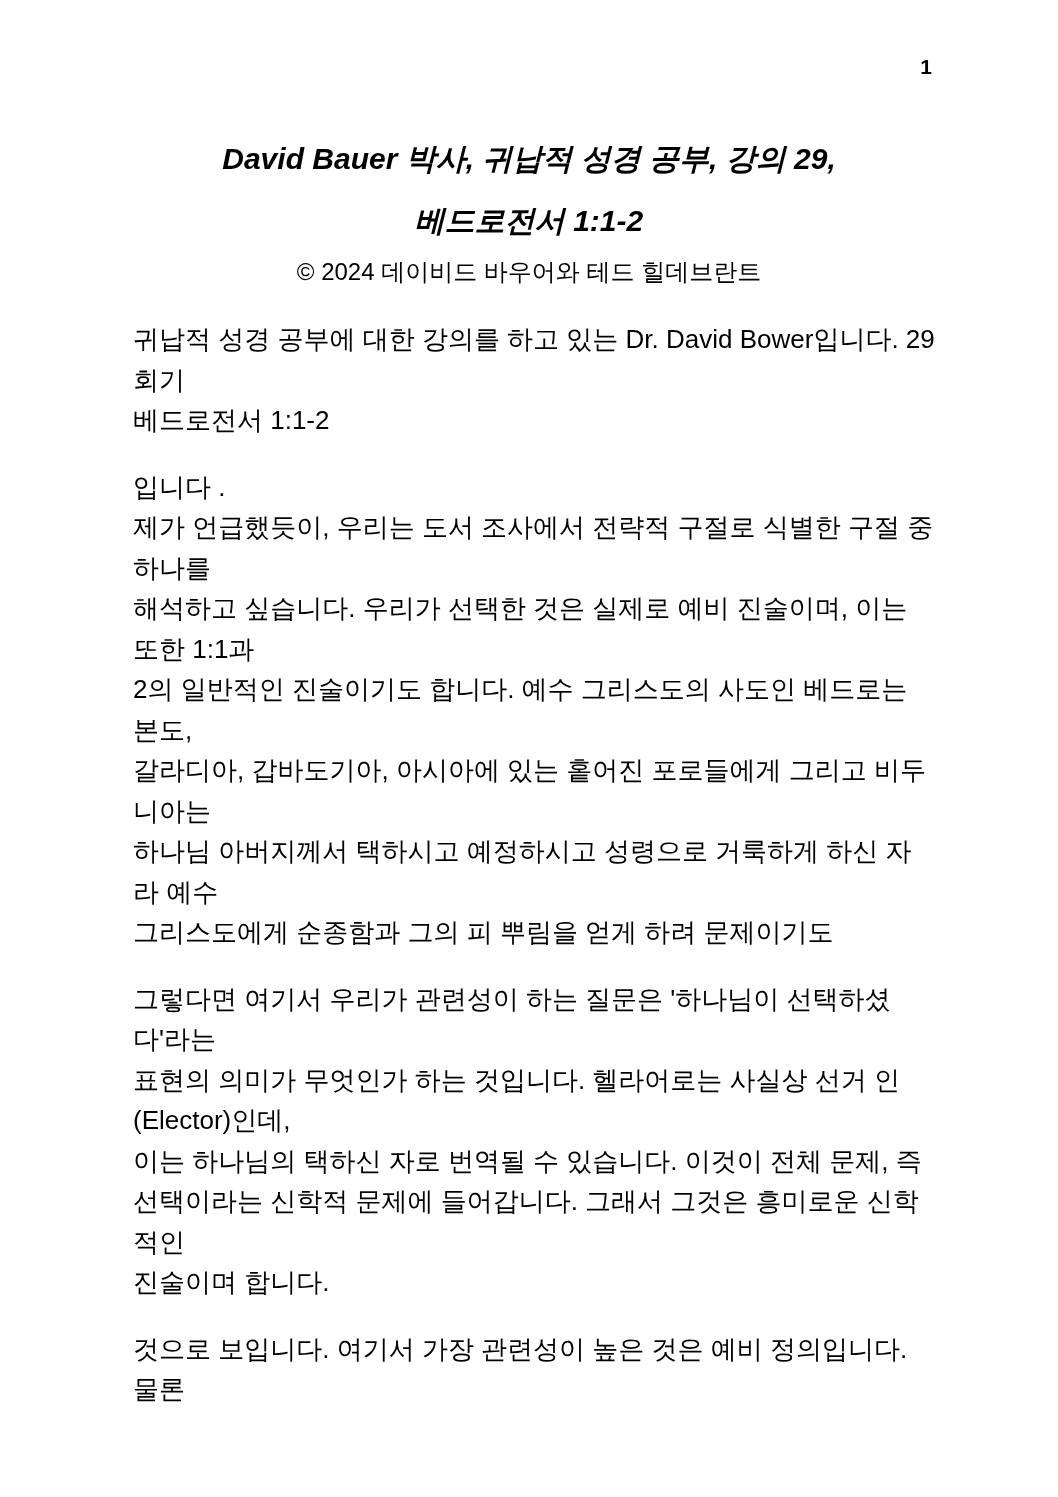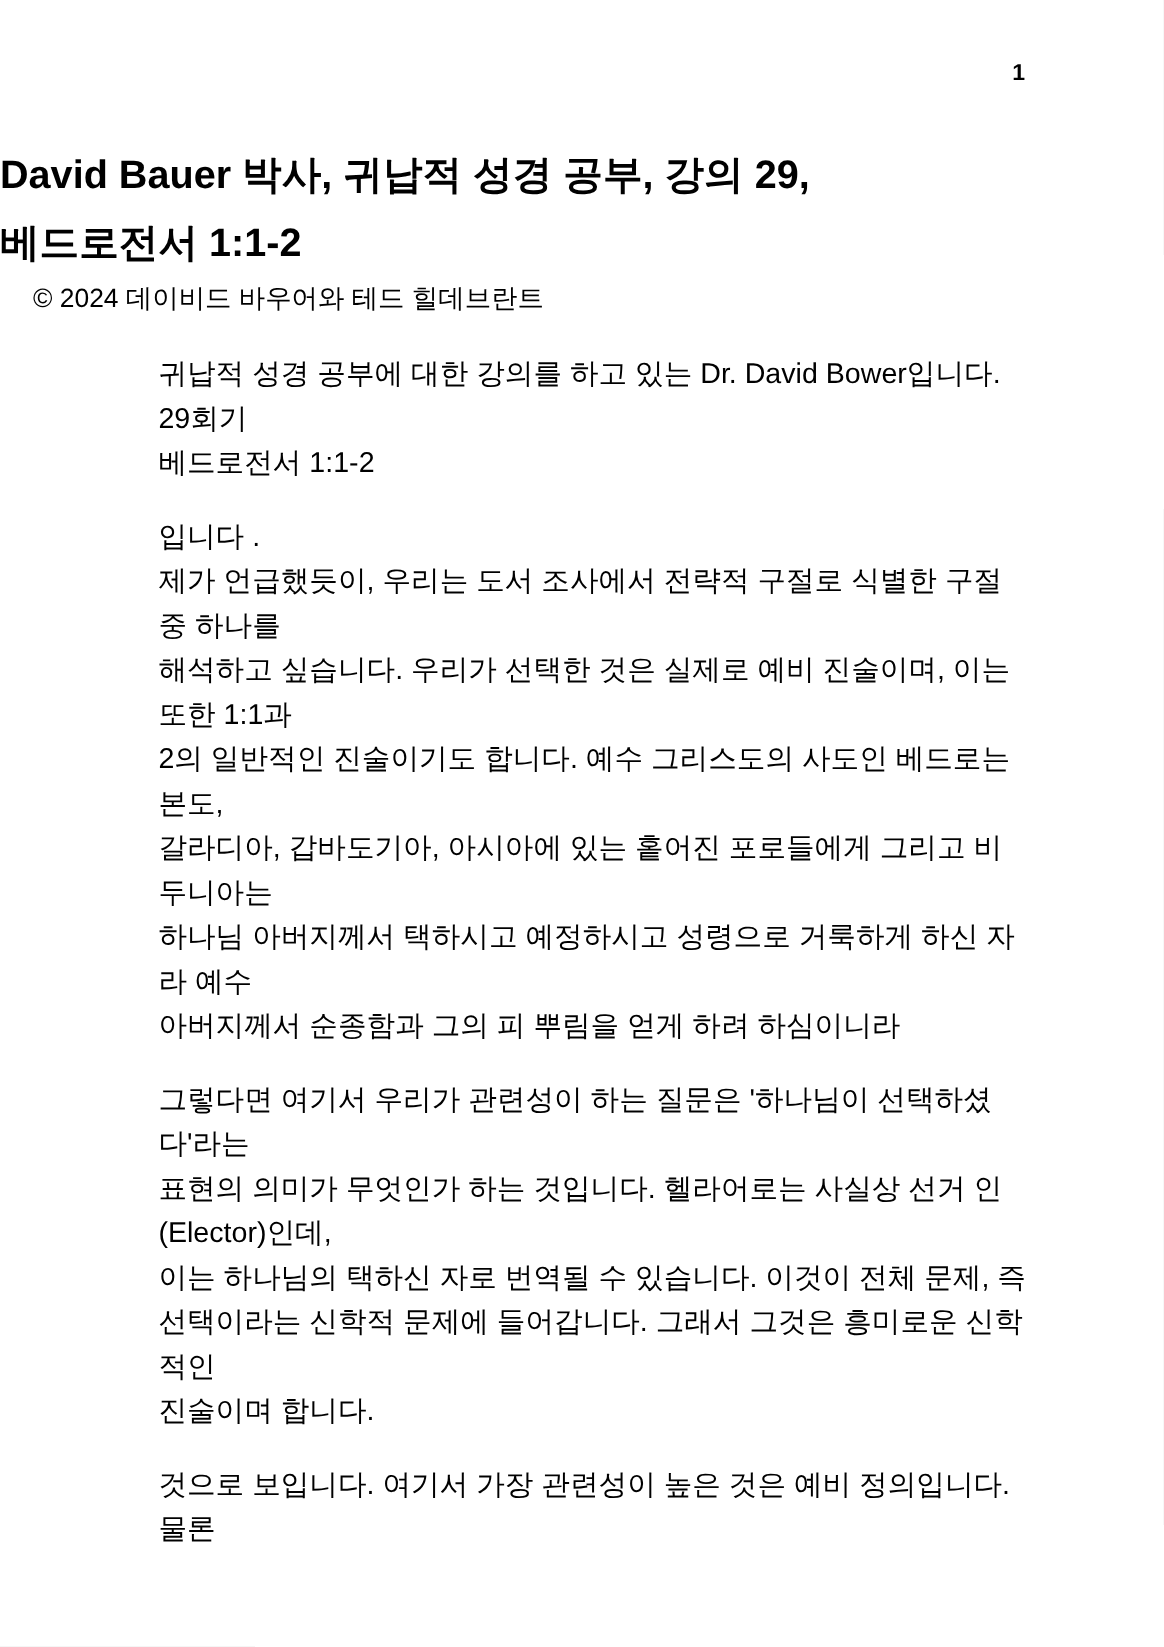--- a/index.html
+++ b/index.html
@@ -20,41 +20,42 @@
   .page-header {
     padding-top: 54px;
     padding-right: 126px;
     text-align: right;
     font-size: 21px;
     line-height: 26px;
     font-weight: 700;
   }
   .doc-title {
     margin-top: 48px;
-    font-size: 36px;
+    text-align: center;
+    font-size: 30px;
     line-height: 62px;
     font-weight: 700;
     letter-spacing: 0px;
+    font-style: italic;
   }
   .doc-copyright {
-    text-align: left;
+    text-align: center;
     font-size: 24px;
     line-height: 40px;
     font-weight: 400;
-    margin-left: 30px;
   }
   .doc-body {
     margin-top: 27px;
     margin-left: 128px;
     width: 808px;
     font-size: 26px;
     line-height: 40.5px;
   }
   .para {
-    margin: 0 0 26px 16px;
+    margin: 0 0 26px 5px;
   }
   .line {
     white-space: pre-wrap;
   }
 </style>
 </head>
 <body>
 
 <div class="page">
 
@@ -76,21 +77,21 @@
       <div class="line">베드로전서 1:1-2</div>
     </div>
 
     <div class="para">
       <div class="line">입니다 .</div>
       <div class="line">제가 언급했듯이, 우리는 도서 조사에서 전략적 구절로 식별한 구절 중 하나를</div>
       <div class="line">해석하고 싶습니다. 우리가 선택한 것은 실제로 예비 진술이며, 이는 또한 1:1과</div>
       <div class="line">2의 일반적인 진술이기도 합니다. 예수 그리스도의 사도인 베드로는 본도,</div>
       <div class="line">갈라디아, 갑바도기아, 아시아에 있는 홑어진 포로들에게 그리고 비두니아는</div>
       <div class="line">하나님 아버지께서 택하시고 예정하시고 성령으로 거룩하게 하신 자라 예수</div>
-      <div class="line">아버지께서 순종함과 그의 피 뿌림을 얻게 하려 하심이니라</div>
+      <div class="line">그리스도에게 순종함과 그의 피 뿌림을 얻게 하려 문제이기도</div>
     </div>
 
     <div class="para">
       <div class="line">그렇다면 여기서 우리가 관련성이 하는 질문은 '하나님이 선택하셨다'라는</div>
       <div class="line">표현의 의미가 무엇인가 하는 것입니다. 헬라어로는 사실상 선거 인(Elector)인데,</div>
       <div class="line">이는 하나님의 택하신 자로 번역될 수 있습니다. 이것이 전체 문제, 즉</div>
       <div class="line">선택이라는 신학적 문제에 들어갑니다. 그래서 그것은 흥미로운 신학적인</div>
       <div class="line">진술이며 합니다.</div>
     </div>
 

